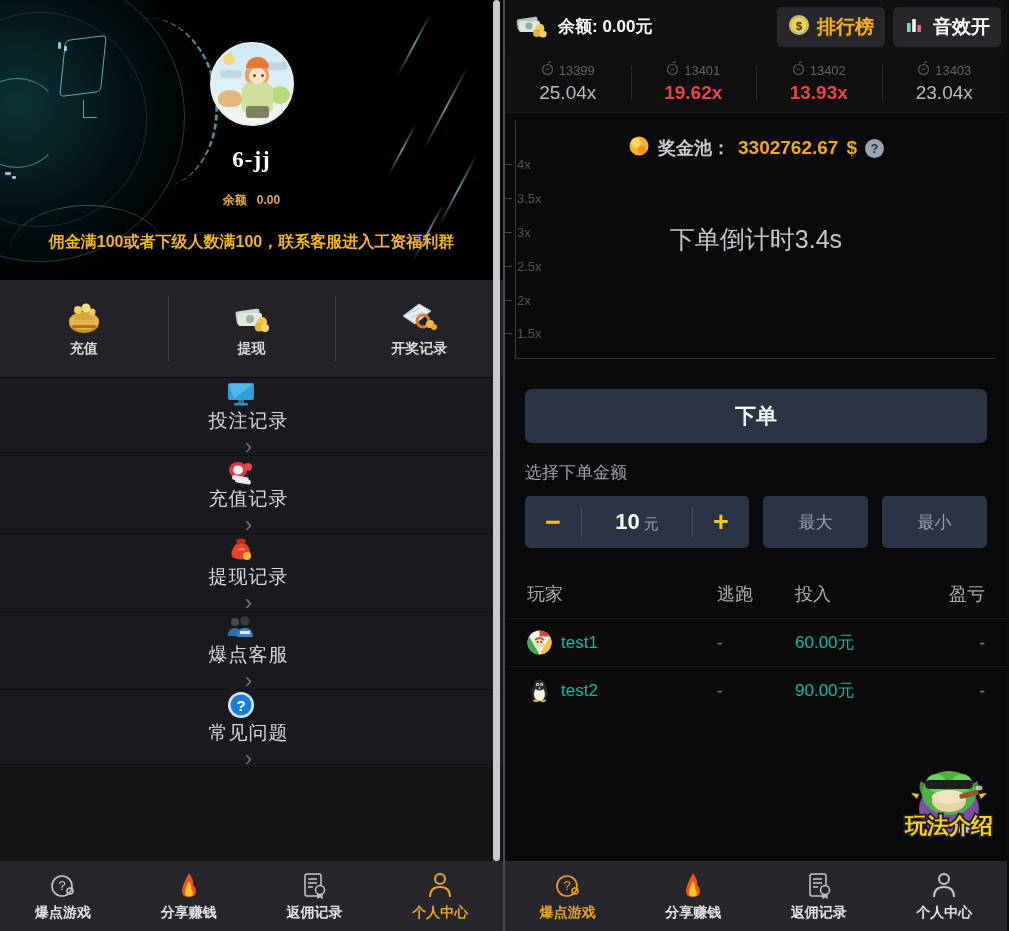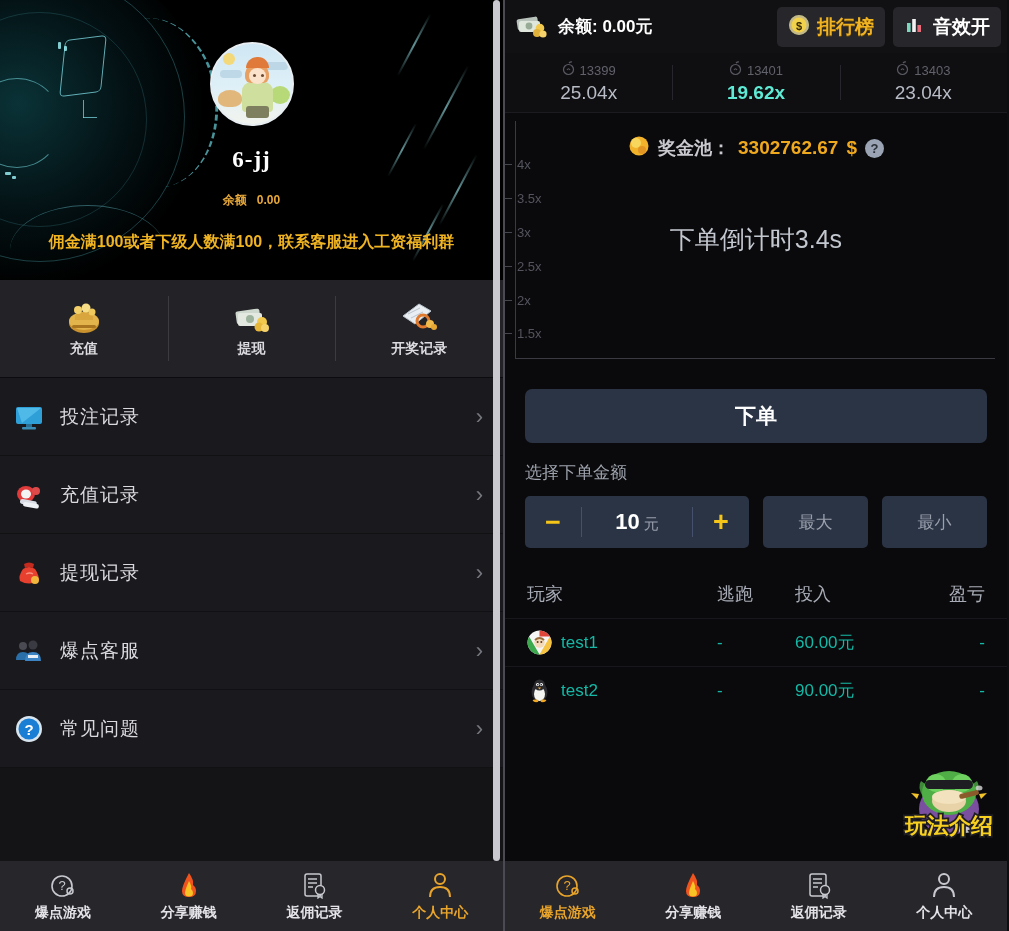--- a/index.html
+++ b/index.html
@@ -115,20 +115,21 @@
     width: 1px; background: #3b3b42;
   }
   .quick-label { color: #dcdce0; font-size: 14px; font-weight: bold; }
   .qicon { width: 40px; height: 34px; position: relative; }
 
   .menu-list { background: #1a1a1e; }
   .menu-item {
     position: relative; display: flex; align-items: center;
     height: 78px; padding: 0 20px 0 14px; cursor: pointer;
     border-bottom: 1px solid #111113;
+    flex-direction: column;
   }
   .menu-ic { width: 30px; height: 30px; margin-right: 16px; position: relative; flex: 0 0 30px; }
   .menu-text { color: #dadade; font-size: 19px; letter-spacing: 1px; flex: 1; }
   .chev { color: #76767e; font-size: 22px; font-weight: 300; }
 
   
   .panel-right {
     position: relative;
     width: 502px; height: 931px;
     background: #0a0a0c;
@@ -159,21 +160,21 @@
     flex: 1; display: flex; flex-direction: column;
     align-items: center; justify-content: center; gap: 3px;
     position: relative; cursor: pointer;
   }
   .hist-cell + .hist-cell::before {
     content: ""; position: absolute; left: 0; top: 12px; bottom: 12px;
     width: 1px; background: #26262c;
   }
   .hist-id { display: flex; align-items: center; gap: 4px; color: #61616b; font-size: 13px; }
   .hist-mult { font-size: 19px; color: #b8bcc6; }
-  .hist-mult.red { color: #5eead4; font-weight: bold; }
+  .hist-mult.red { color: #ef4444; font-weight: bold; }
 
   .chart-area { position: relative; height: 258px; background: #0a0a0c; padding: 0; }
   .chart-axis {
     position: absolute; left: 10px; top: 8px; bottom: 12px; width: 1px; background: #3a3a42;
   }
   .chart-baseline {
     position: absolute; left: 10px; right: 12px; bottom: 12px; height: 1px; background: #3a3a42;
   }
   .ytick { position: absolute; left: 0; display: flex; align-items: center; gap: 5px; }
   .ytick .tickline { width: 7px; height: 1px; background: #46464f; }
@@ -532,20 +533,33 @@
       </div>
       <div class="hist-cell">
         <div class="hist-id">
           <span>
             <svg viewBox="0 0 14 15" width="14" height="15">
                 <path d="M7 2 q1.5 -1.5 3 -1" stroke="#5a5a64" stroke-width="1.2" fill="none"></path>
                 <circle cx="6.5" cy="8.5" r="5" fill="none" stroke="#5a5a64" stroke-width="1.2"></circle>
                 <path d="M5 9 q1.5 -2.5 3 0" stroke="#5a5a64" stroke-width="1.1" fill="none"></path>
               </svg>
           </span>
+          <span>13402</span>
+        </div>
+        <div class="hist-mult red">13.93x</div>
+      </div>
+      <div class="hist-cell">
+        <div class="hist-id">
+          <span>
+            <svg viewBox="0 0 14 15" width="14" height="15">
+                <path d="M7 2 q1.5 -1.5 3 -1" stroke="#5a5a64" stroke-width="1.2" fill="none"></path>
+                <circle cx="6.5" cy="8.5" r="5" fill="none" stroke="#5a5a64" stroke-width="1.2"></circle>
+                <path d="M5 9 q1.5 -2.5 3 0" stroke="#5a5a64" stroke-width="1.1" fill="none"></path>
+              </svg>
+          </span>
           <span>13403</span>
         </div>
         <div class="hist-mult">23.04x</div>
       </div>
     </div>
 
     <div class="chart-area">
       <div class="chart-axis"></div>
       <div class="chart-baseline"></div>
 

